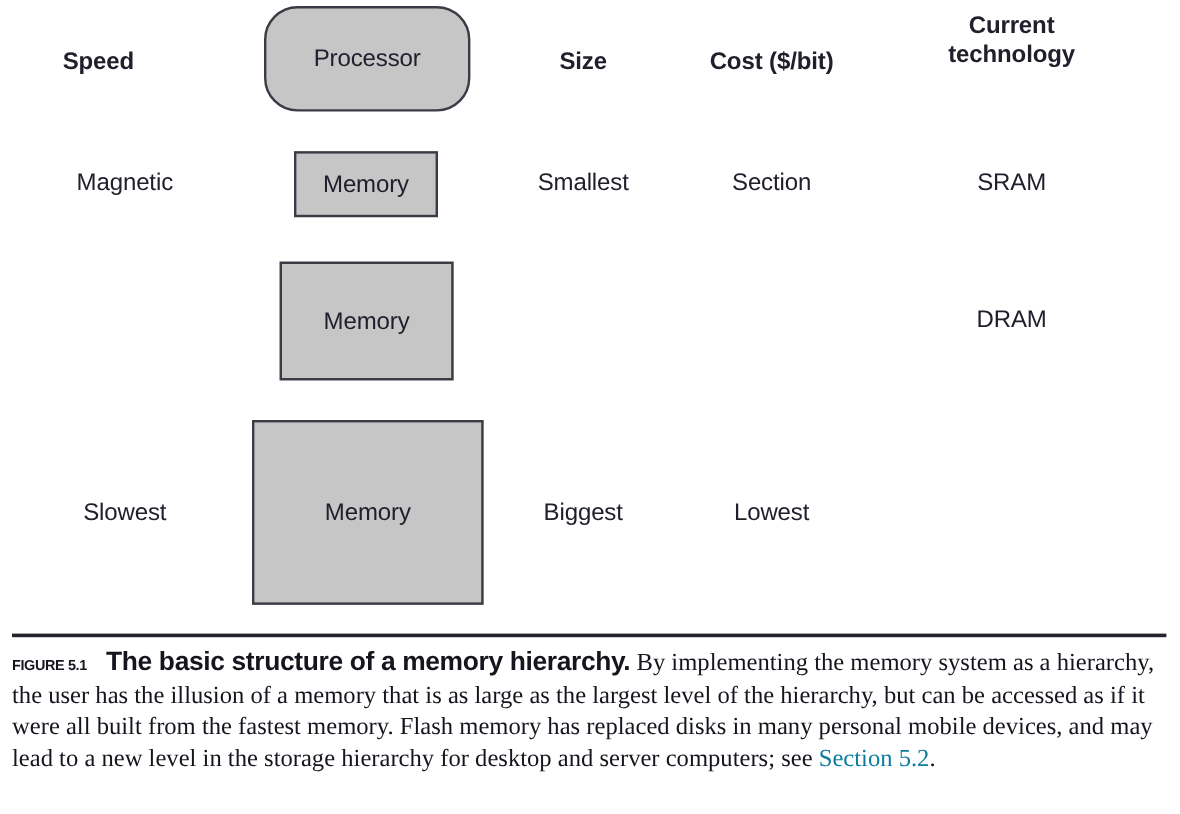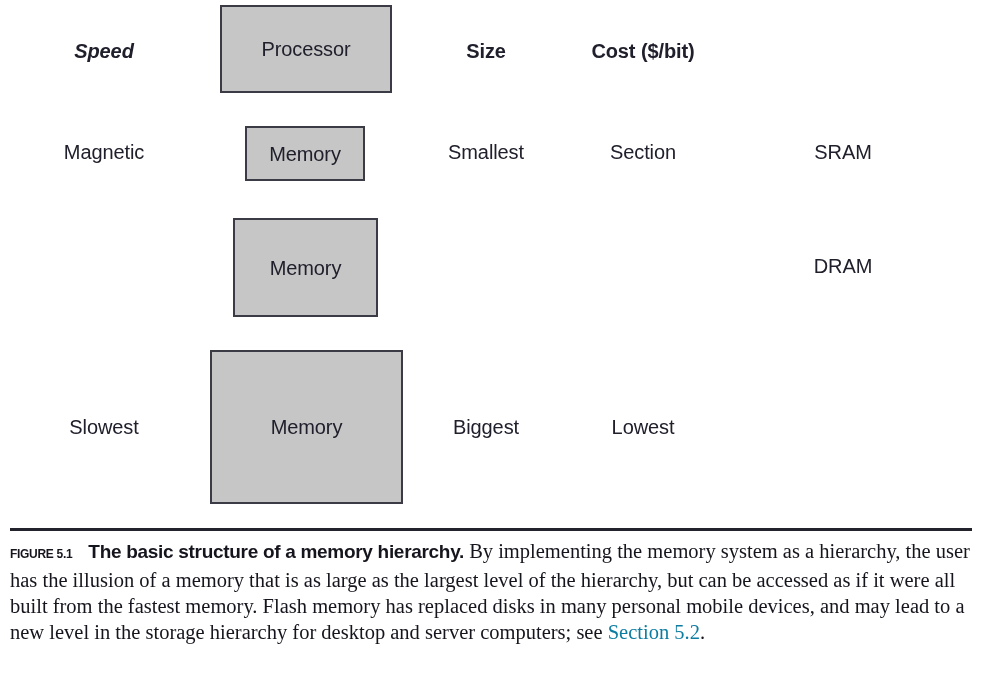--- a/index.html
+++ b/index.html
@@ -92,48 +92,52 @@
   }
   #caption .fig-num {
     font-family: "Liberation Sans", sans-serif;
     font-weight: bold;
     font-size: 12px;
     letter-spacing: -0.3px;
   }
   #caption .fig-title {
     font-family: "Liberation Sans", sans-serif;
     font-weight: bold;
-    font-size: 19px;
+    font-size: 22px;
     letter-spacing: -0.3px;
   }
   #caption .fig-body {
     font-family: "Liberation Serif", serif;
     font-weight: normal;
   }
   #caption .xref {
     color: #0d7ca1;
     font-family: "Liberation Serif", serif;
   }
   .gap-wide { display: inline-block; width: 16px; }
 </style>
 </head>
 <body>
 
 <div id="page">
 
   <div id="diagram">
 
-    <div class="lbl head" style="left:104px; top:52px;font-style:italic;">Speed</div>
+    <div class="lbl head" style="left:82px; top:52px;">Speed</div>
 
     <div class="lbl head" style="left:486px; top:52px;">Size</div>
 
     <div class="lbl head" style="left:643px; top:52px;">Cost ($/bit)</div>
 
+    <div class="lbl head" style="left:843px; top:34px;">
+      <div>Current</div>
+      <div>technology</div>
+    </div>
 
-    <div class="hbox" style="left:220px; top:5px; width:172px; height:88px;">
+    <div class="hbox" style="left:220px; top:5px; width:172px; height:88px;border-radius:28px;">
       <span>Processor</span>
     </div>
 
     <div class="hbox" style="left:245px; top:126px; width:120px; height:55px;">
       <span>Memory</span>
     </div>
 
     <div class="hbox" style="left:233px; top:218px; width:145px; height:99px;">
       <span>Memory</span>
     </div>

